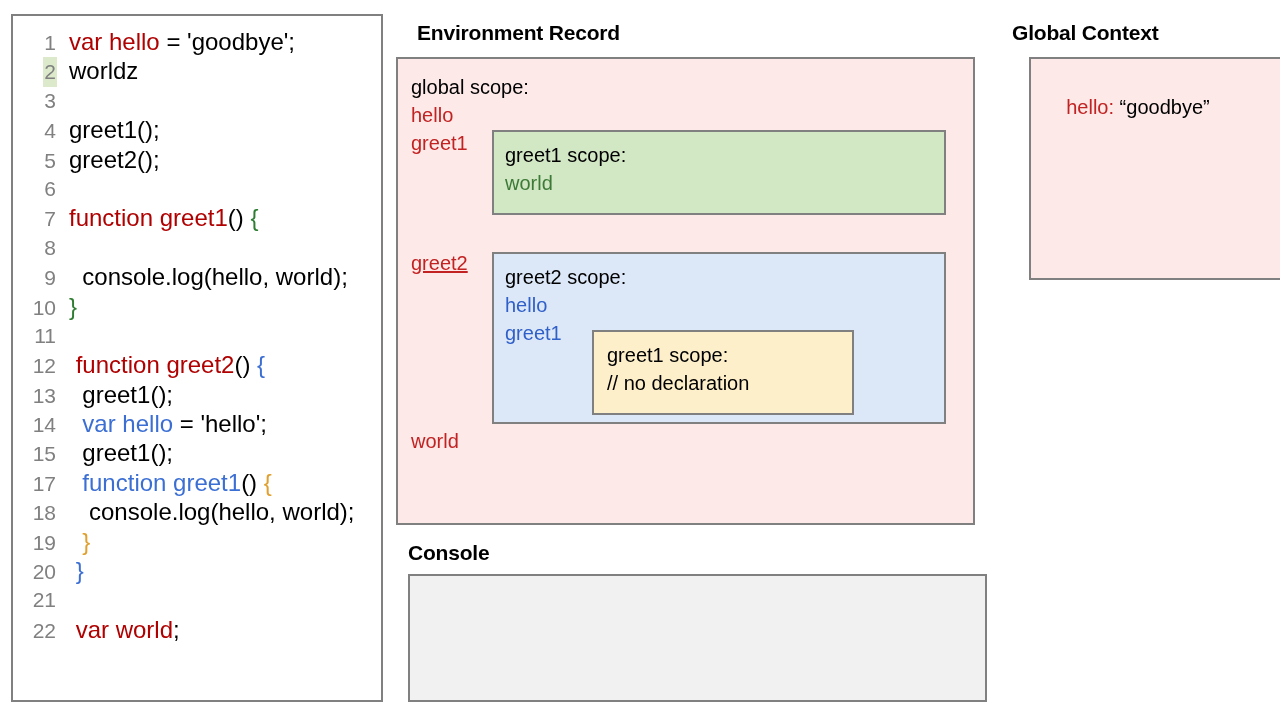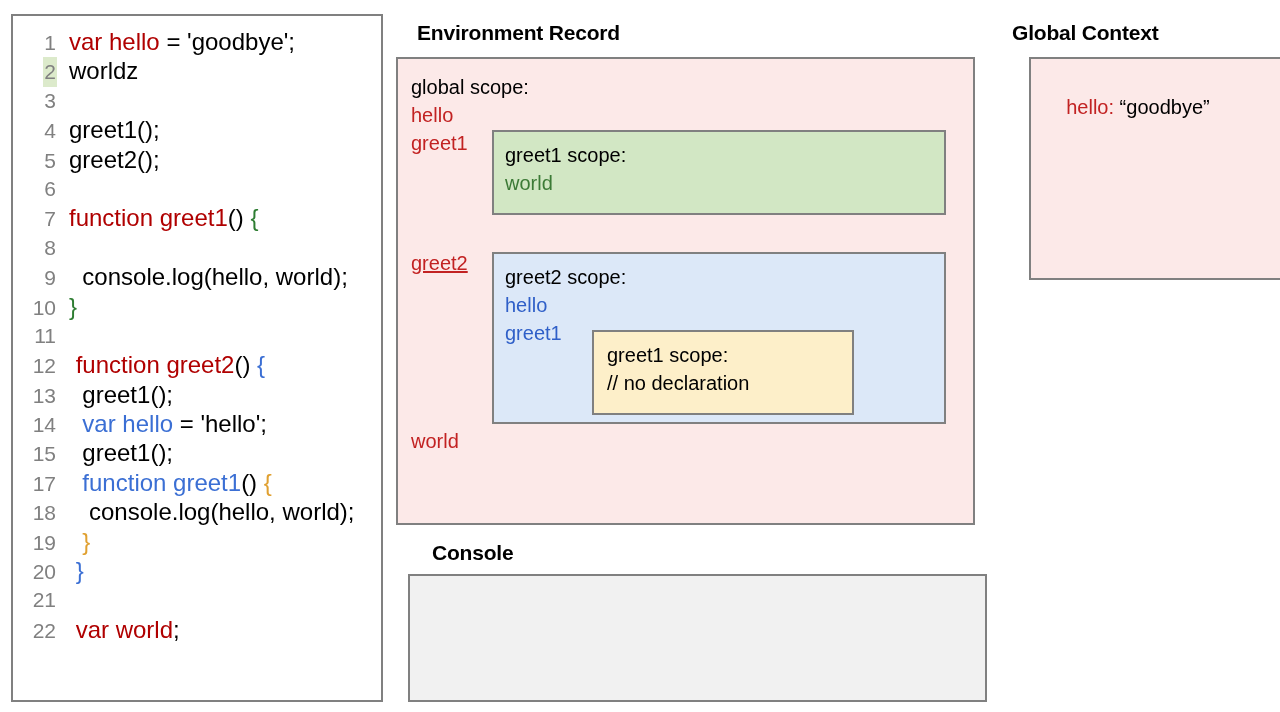--- a/index.html
+++ b/index.html
@@ -67,21 +67,21 @@
   
   .section-title {
     position: absolute;
     font-size: 21px;
     font-weight: bold;
     color: #000000;
     letter-spacing: -0.2px;
   }
   #env-title      { left: 417px; top: 21px; }
   #global-title   { left: 1012px; top: 21px; }
-  #console-title  { left: 432px; top: 541px; }
+  #console-title  { left: 408px; top: 541px; }
 
   
   #env-panel {
     position: absolute;
     left: 396px;
     top: 57px;
     width: 579px;
     height: 468px;
     background: #fce9e8;
     border: 2px solid #808080;

